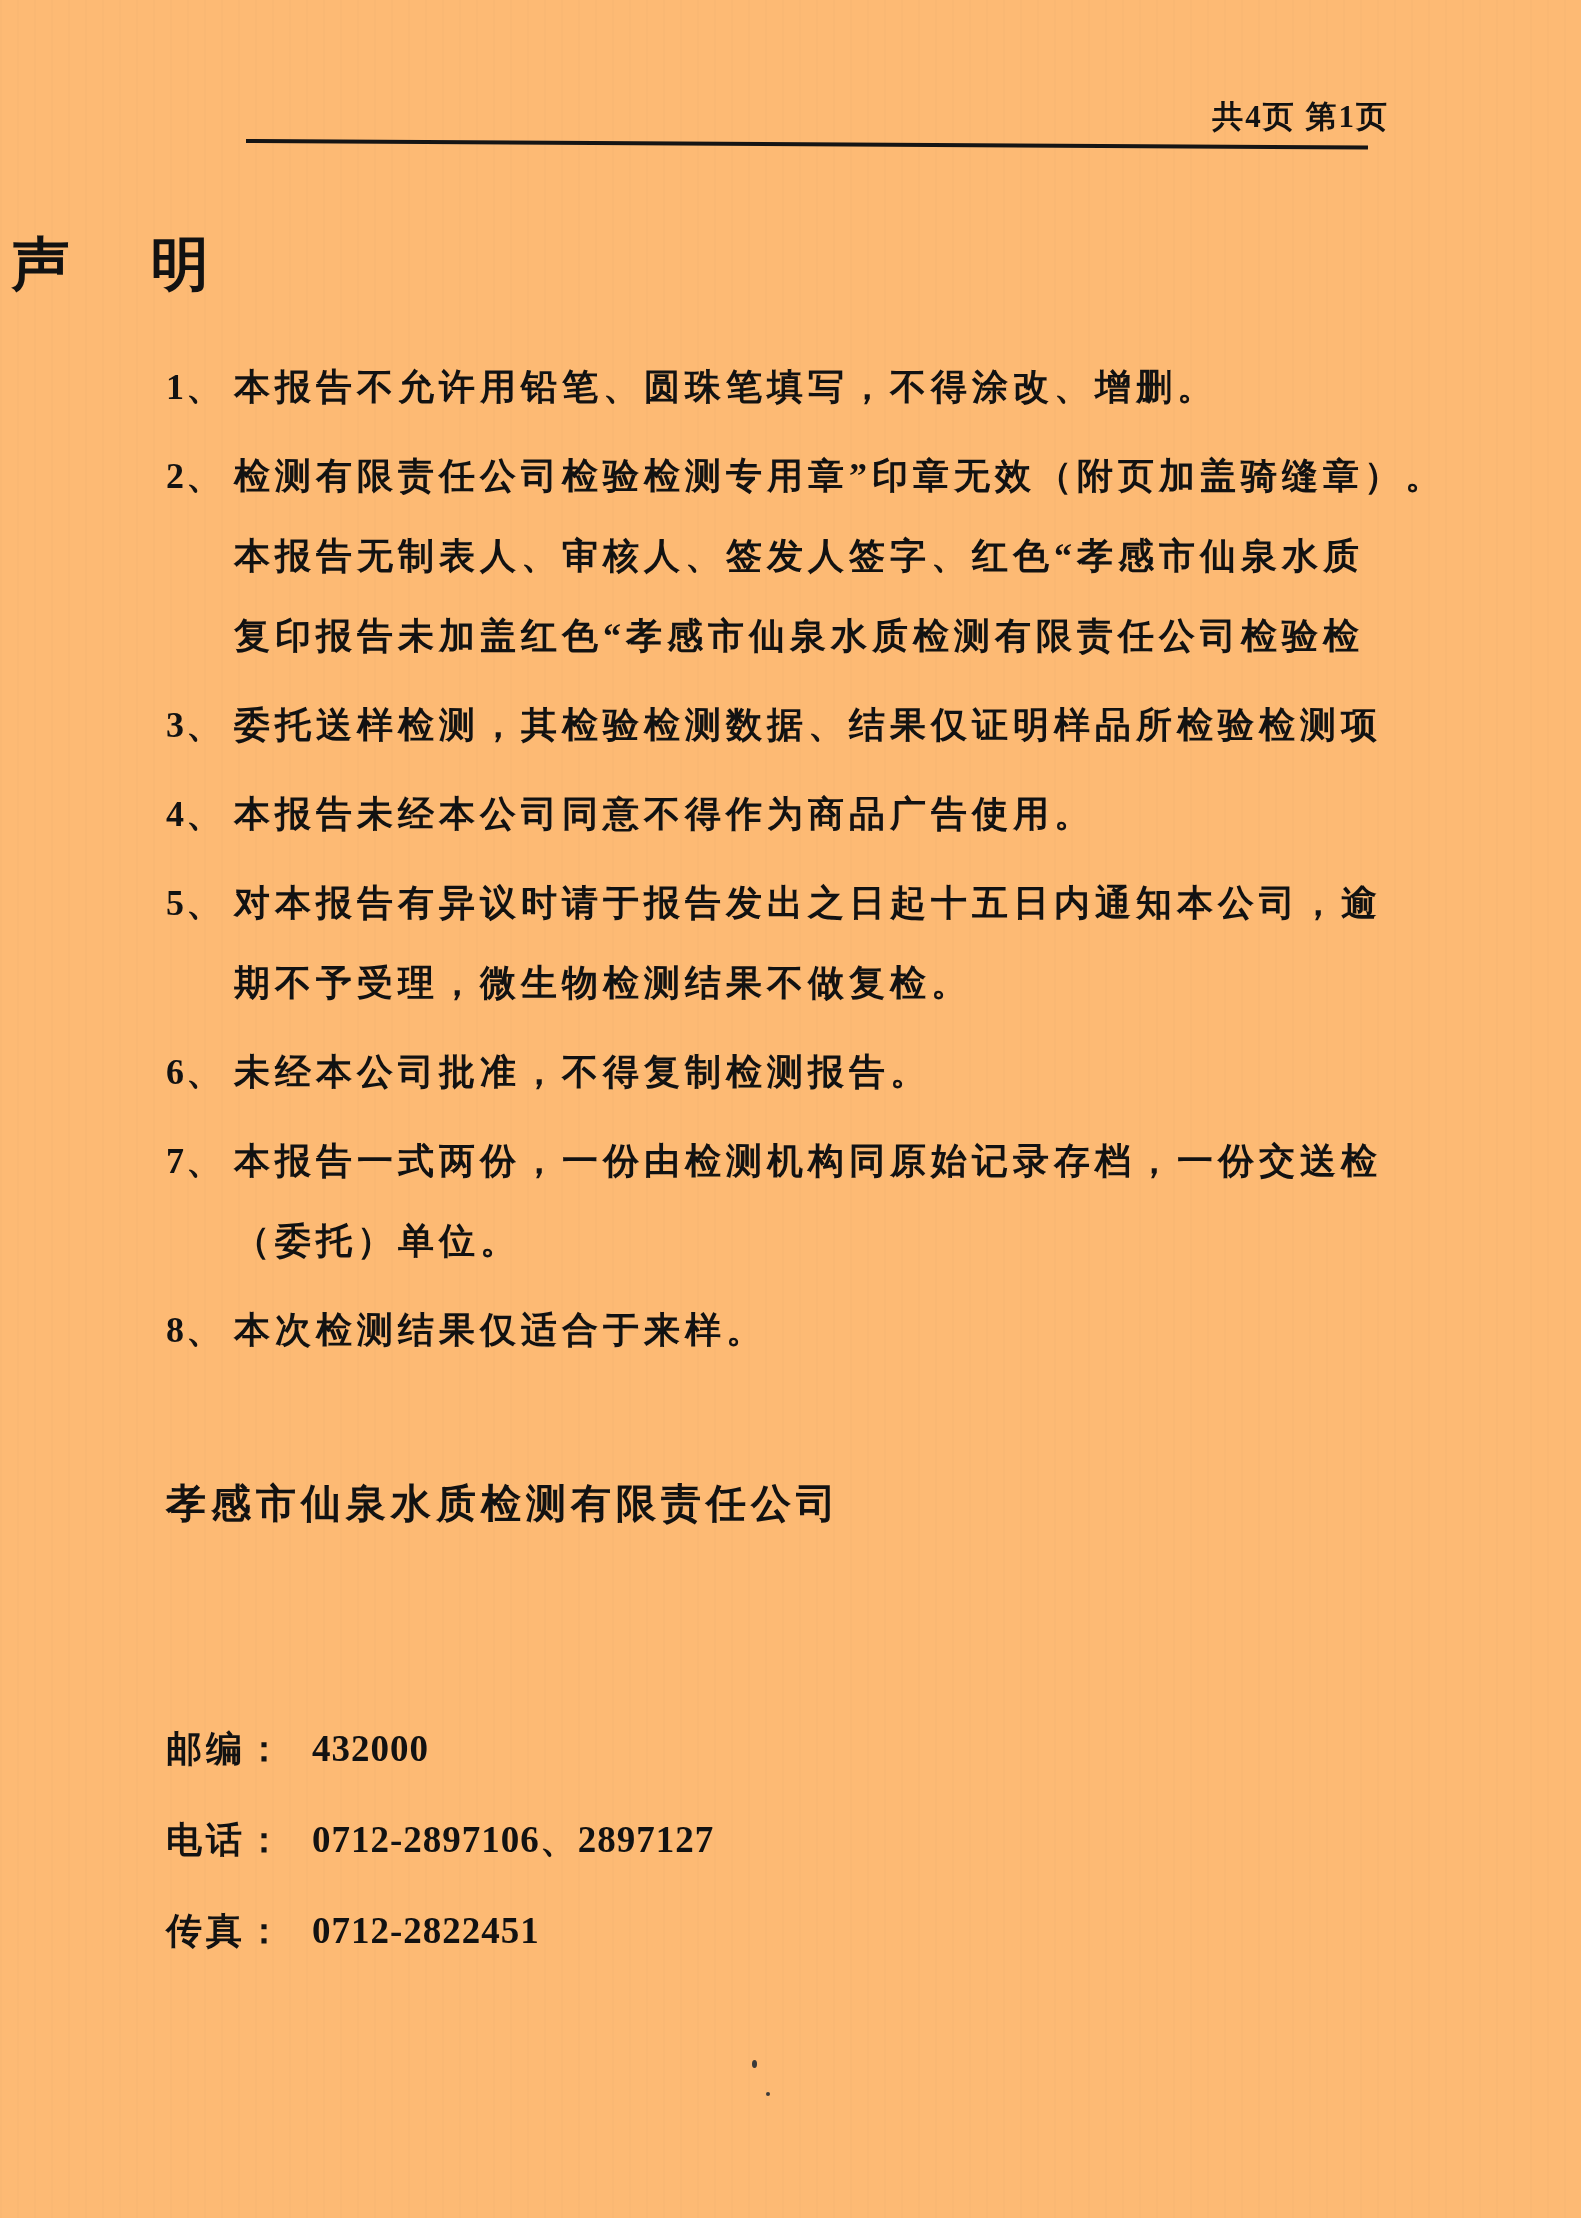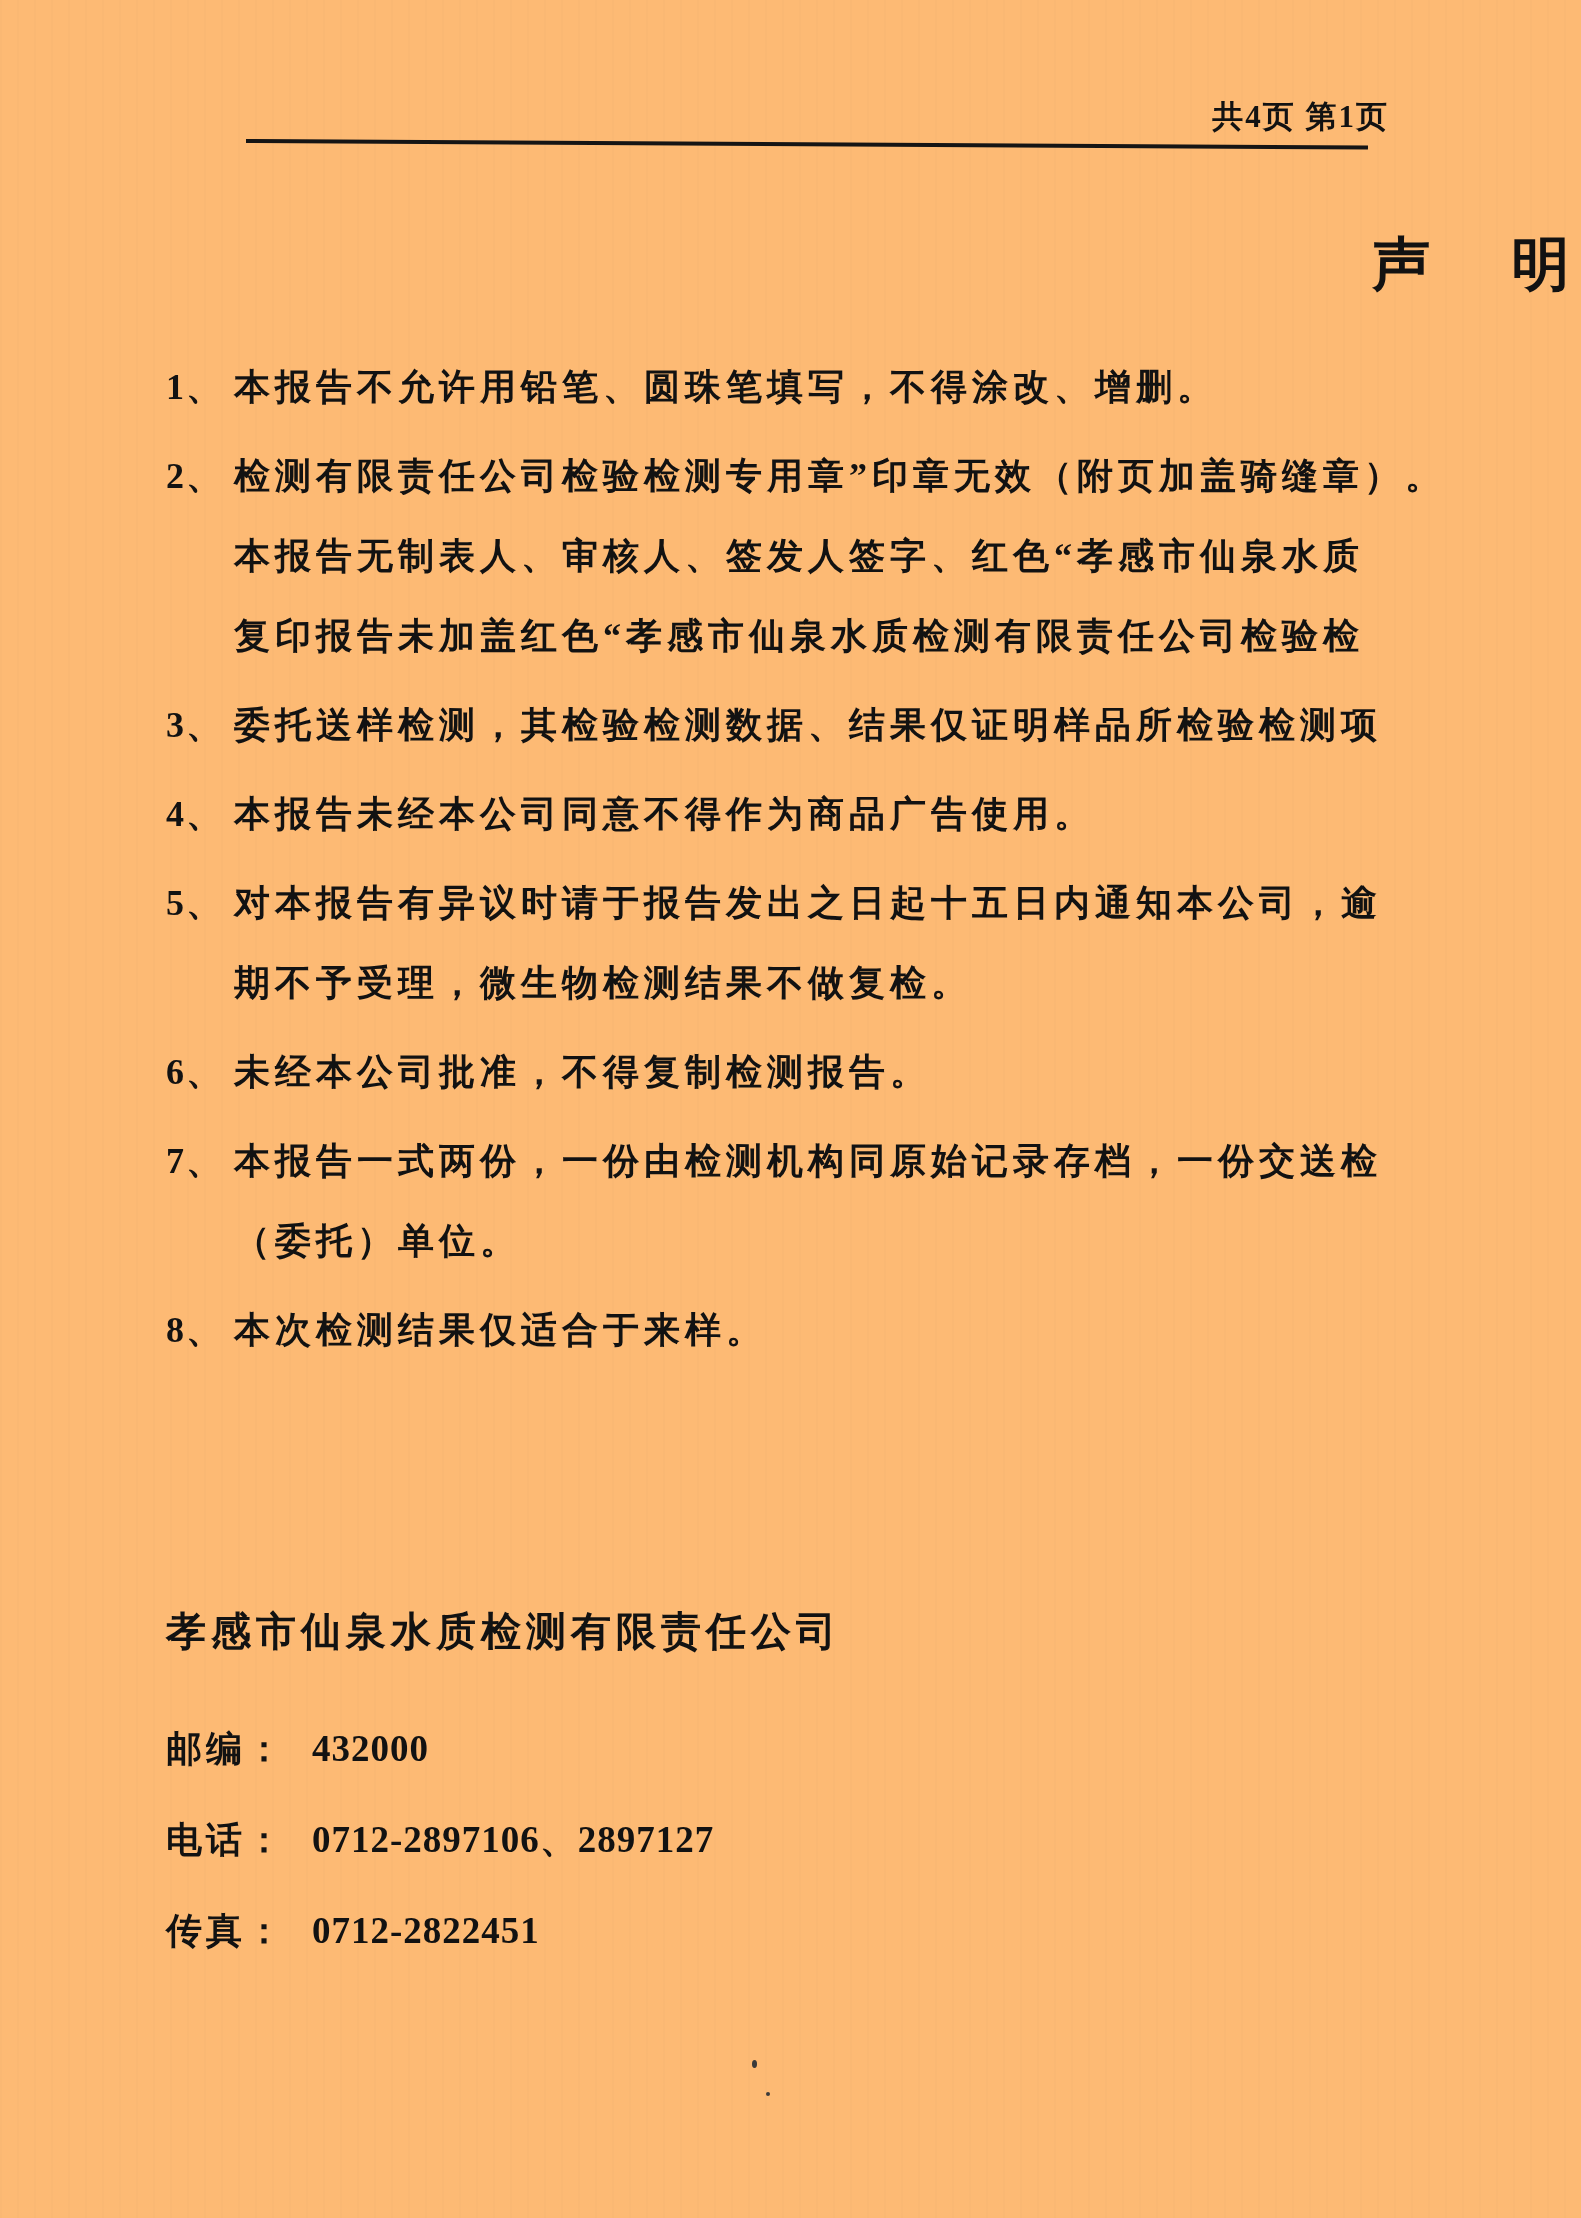--- a/index.html
+++ b/index.html
@@ -40,21 +40,21 @@
     width: 1122px; height: 4px;
     background: #151515;
     transform: rotate(0.33deg);
     transform-origin: left center;
   }
 
   .doc-title {
     position: absolute;
     top: 226px; left: 0;
     width: 100%;
-    text-align: right;
+    text-align: left;
     font-size: 58px;
     font-weight: bold;
     letter-spacing: 0.2em;
     text-indent: 0.2em; 
     white-space: nowrap;
   }
 
   .statement {
     position: absolute;
     left: 166px; top: 347px;
@@ -77,21 +77,21 @@
     font-size: 36px;
     font-weight: bold;
     line-height: 80px;
     letter-spacing: 5px;
     white-space: nowrap;
     margin-left: 24px;
   }
 
   .company-name {
     position: absolute;
-    left: 166px; top: 1604px;
+    left: 166px; top: 1476px;
     font-size: 40px;
     font-weight: bold;
     letter-spacing: 5px;
     white-space: nowrap;
   }
 
   .contact {
     position: absolute;
     left: 166px; top: 1707px;
   }

